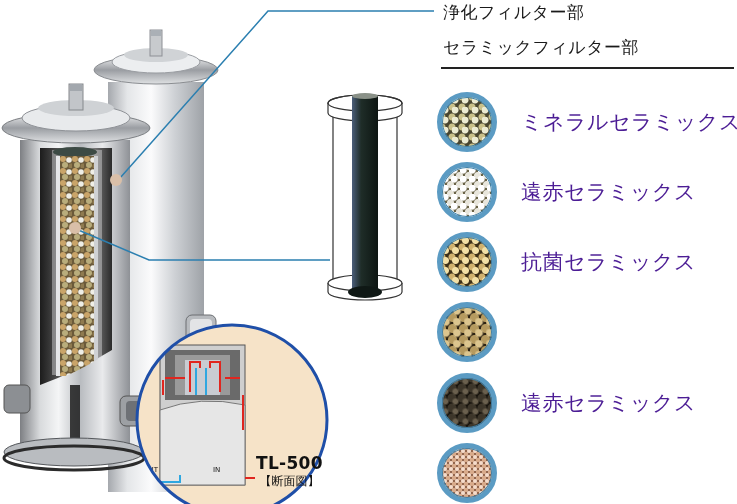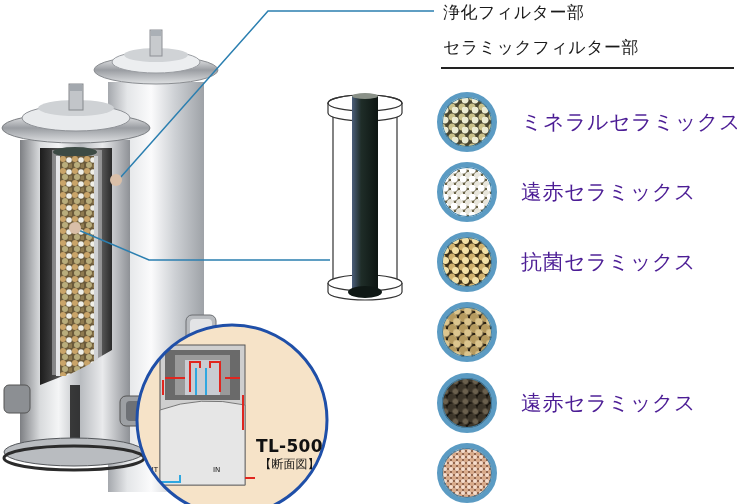--- a/index.html
+++ b/index.html
@@ -13,21 +13,21 @@
   .heading.h1 { top: 1px; }
   .heading.h2 { top: 36px; }
   .rule { position: absolute; left: 441px; top: 67px; width: 293px; height: 2px; background: #222; }
 
   .ceramics { position: absolute; left: 437px; top: 90px; width: 300px; }
   .ceramic-item { position: absolute; left: 0; width: 300px; height: 64px; display: flex; align-items: center; }
   .ball { width: 60px; height: 60px; border-radius: 50%; border: 5px solid #5b9bc3; position: relative; overflow: hidden; flex: 0 0 auto; box-shadow: 0 0 0 1px #3e7fa6 inset; }
   .ball::before { content: ""; position: absolute; inset: 0; border-radius: 50%; }
   .ceramic-label { margin-left: 24px; font-size: 21px; letter-spacing: 0.5px; color: #4c1d95; white-space: nowrap; }
 
-  .model { position: absolute; left: 256px; top: 436px; text-align: center; }
+  .model { position: absolute; left: 256px; top: 453px; text-align: center; }
   .model-name { font-family: "DejaVu Sans", sans-serif; font-weight: bold; font-size: 17px; color: #111; letter-spacing: 0.3px; display: block; }
   .model-sub { font-size: 12px; color: #111; display: block; margin-top: 0px; }
 </style>
 </head>
 <body>
 
 <div class="stage">
 
   <svg class="art" width="737" height="504" viewBox="0 0 737 504">
     <defs>

